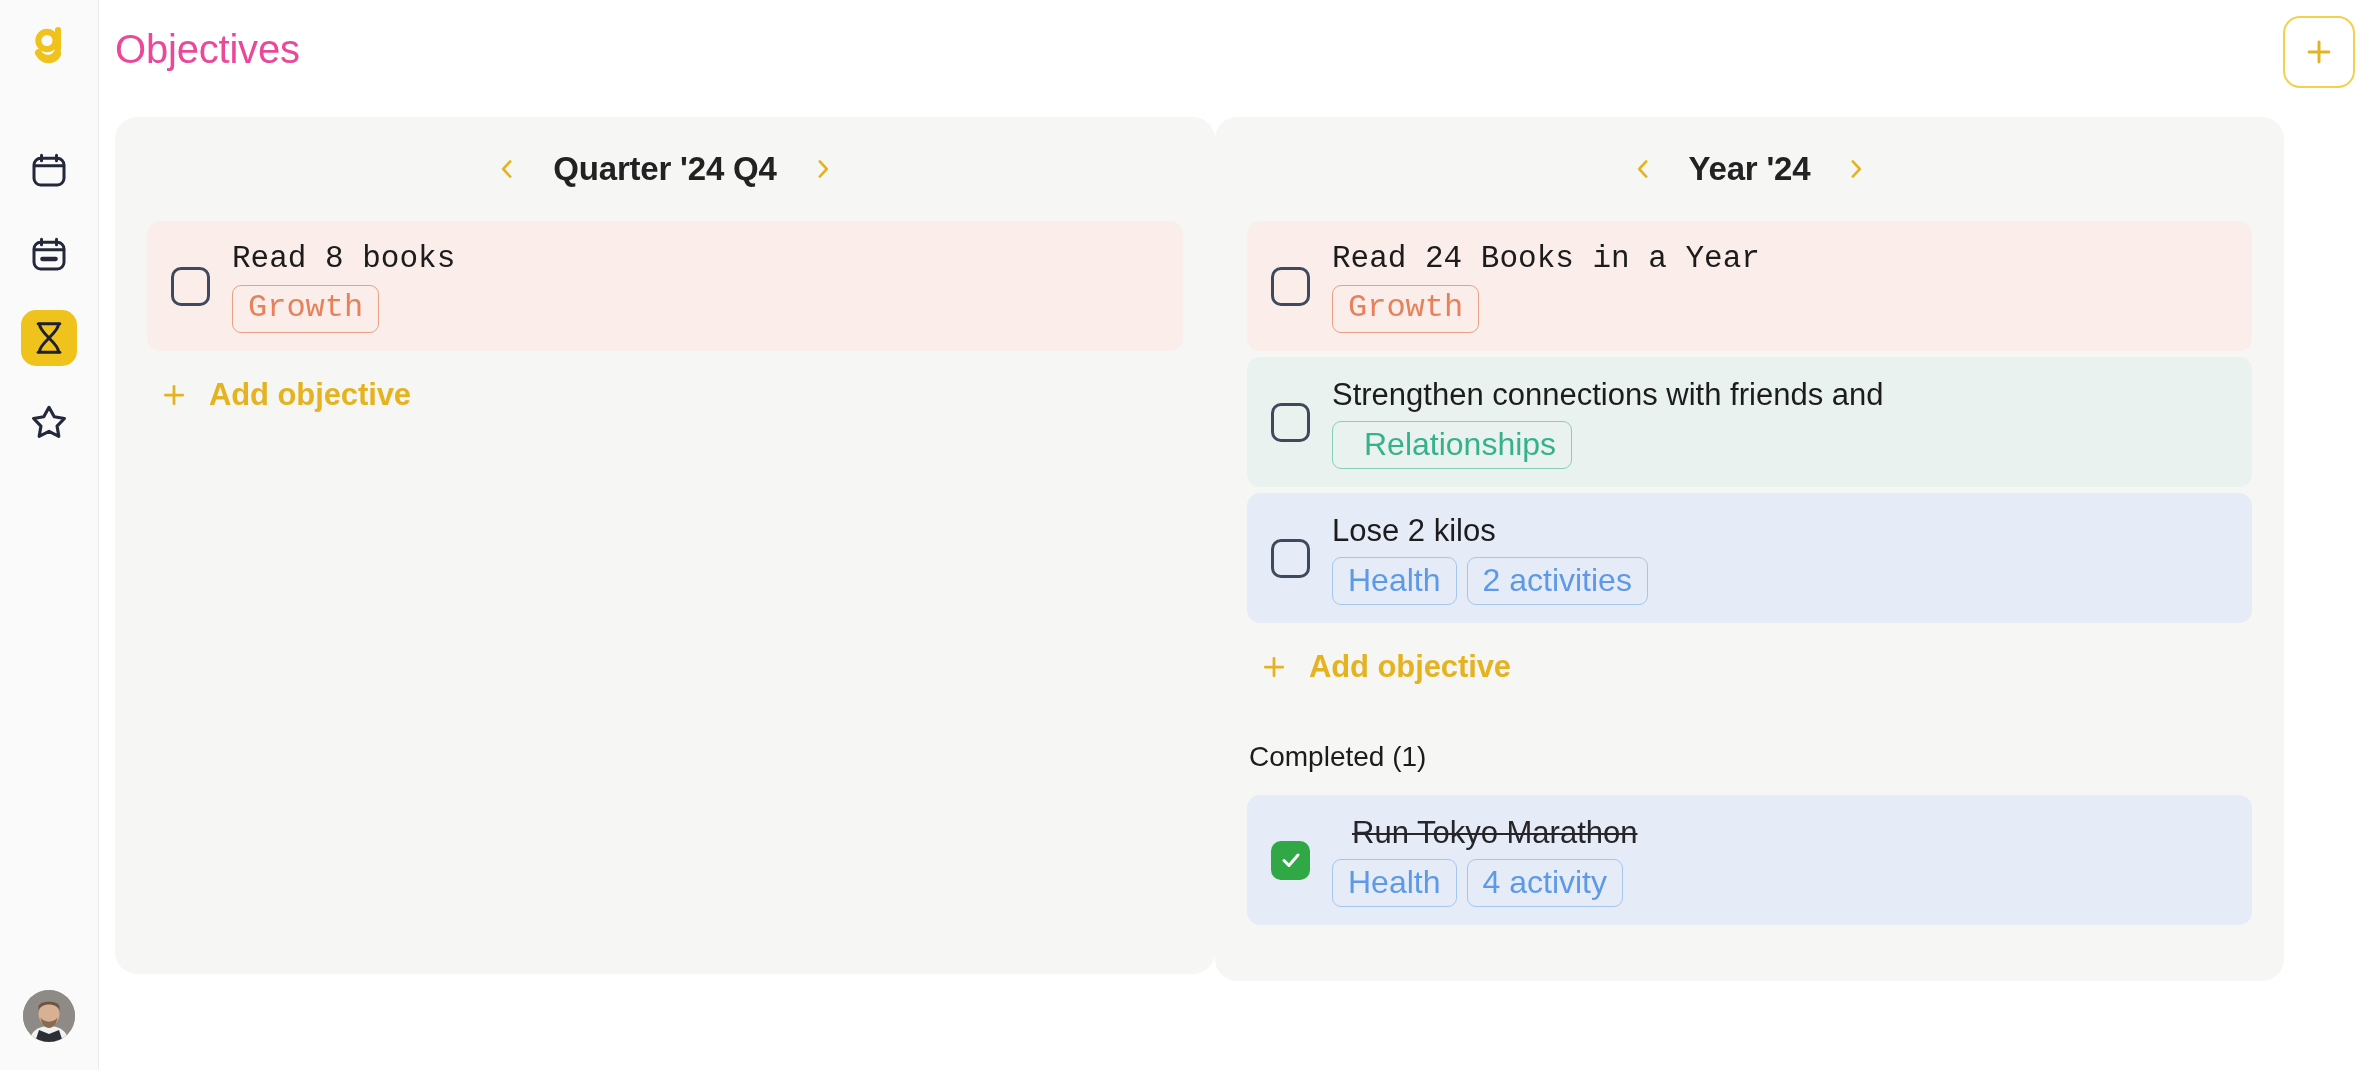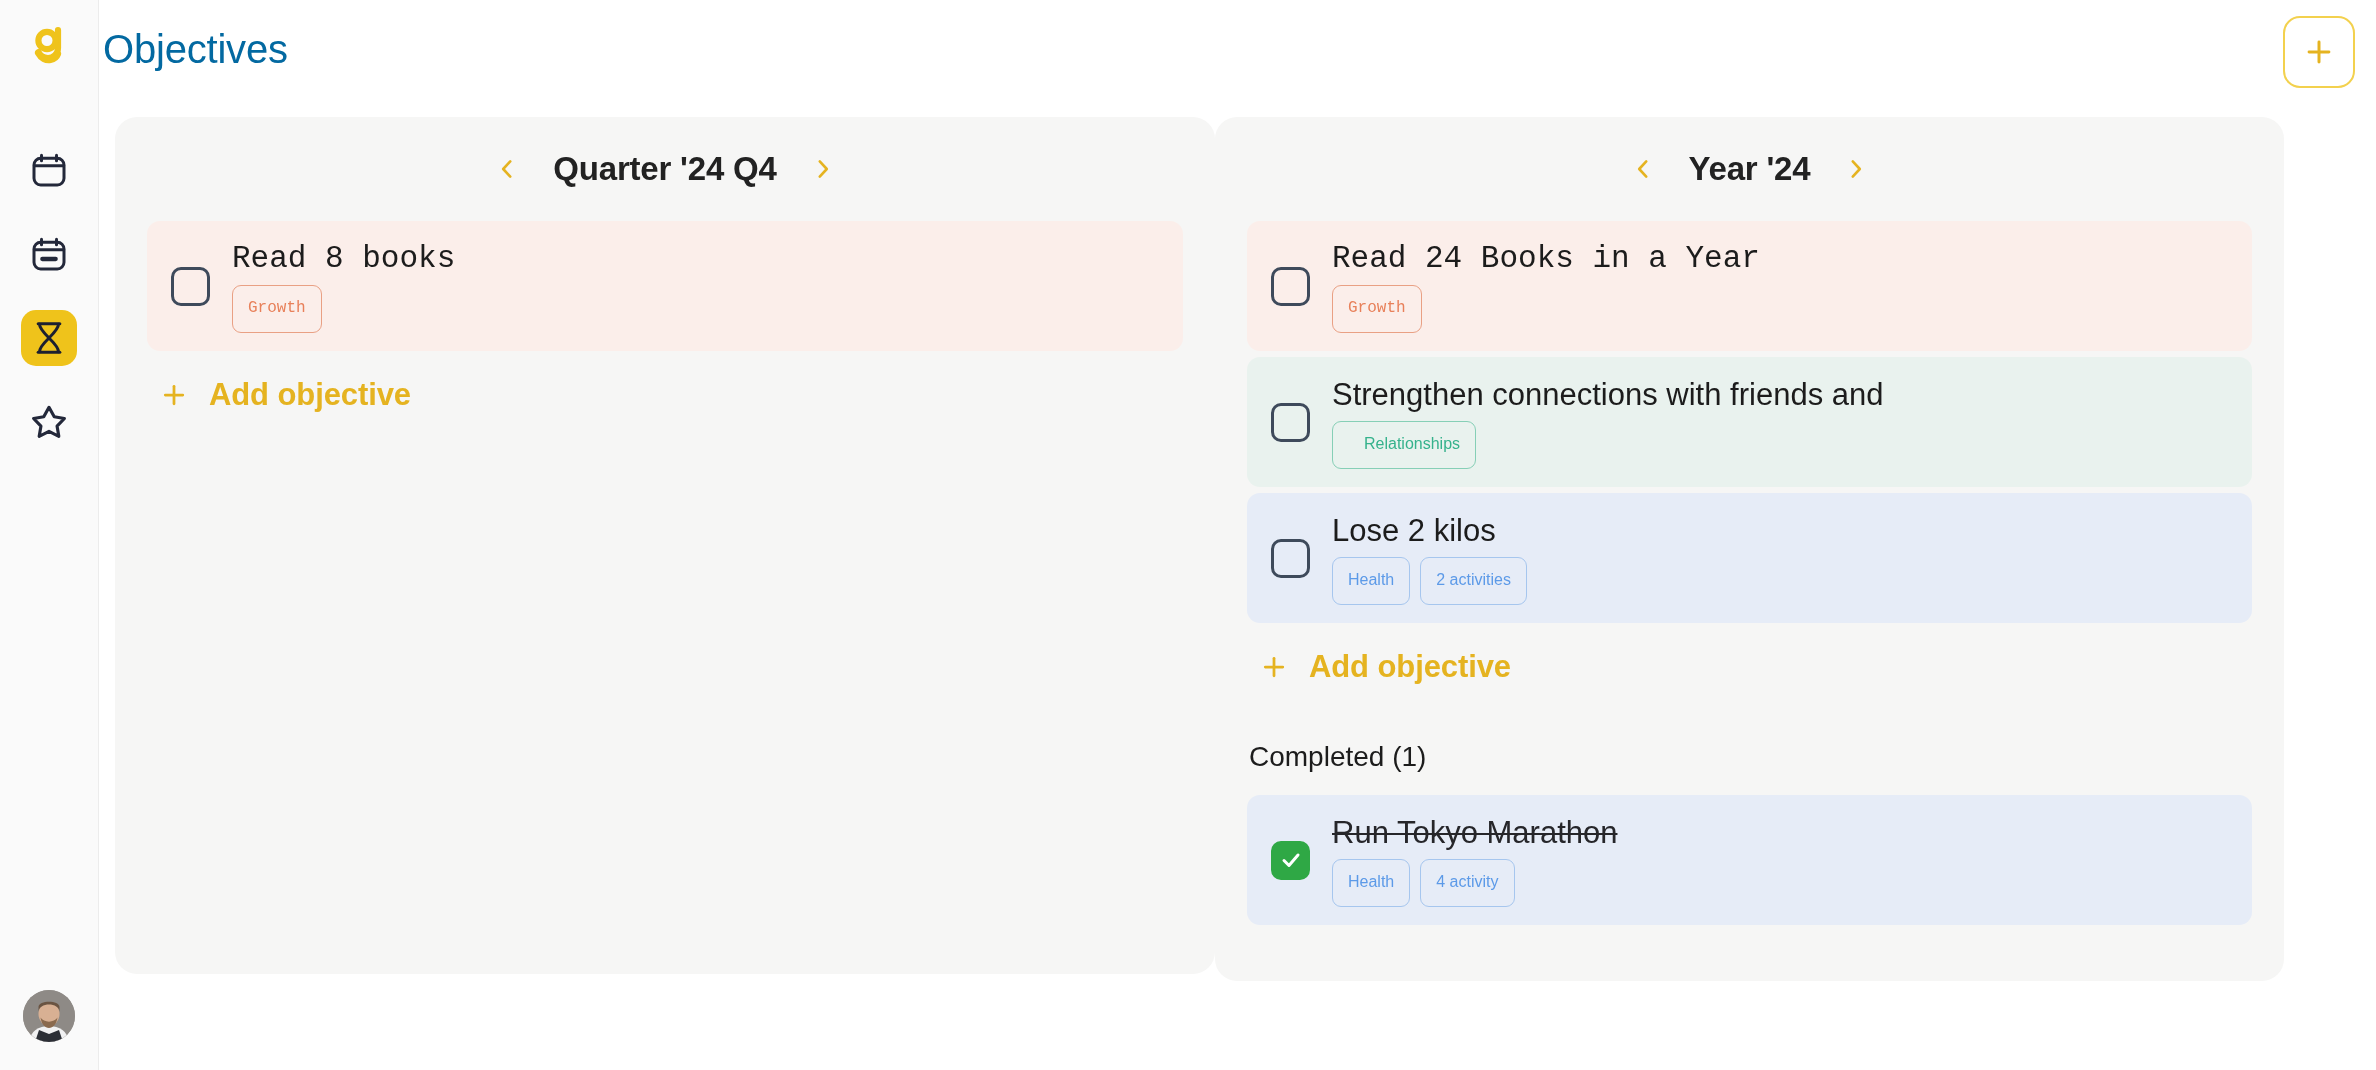--- a/index.html
+++ b/index.html
@@ -81,26 +81,26 @@
   .main {
     position: relative;
     flex: 1 1 auto;
     height: 1070px;
     padding: 0;
     background: #ffffff;
   }
 
   .page-title {
     position: absolute;
-    left: 4px;
+    left: 16px;
     top: 23px;
     font-size: 40px;
     line-height: 52px;
     font-weight: 400;
-    color: #0369a1;
+    color: #ec4899;
     letter-spacing: -0.2px;
   }
 
   .add-btn {
     position: absolute;
     right: 21px;
     top: 16px;
     width: 72px;
     height: 72px;
     border-radius: 17px;
@@ -195,26 +195,27 @@
     font-size: 31px;
     line-height: 40px;
     color: #1c1c1c;
     font-weight: 400;
     white-space: nowrap;
   }
   .obj-title.done {
     text-decoration: line-through;
     text-decoration-thickness: 2px;
     color: #26262a;
+    margin-left: 20px;
   }
 
   .tag-row { display: flex; gap: 10px; align-items: center; }
 
   .tag {
-    font-size: 16px;
+    font-size: 32px;
     line-height: 30px;
     padding: 7px 15px 9px 15px;
     border-radius: 9px;
     border: 1px solid transparent;
     background: transparent;
     white-space: nowrap;
   }
   .tag.tone-growth        { color: #e8805a; border-color: #e9a084; }
   .tag.tone-relationships { color: #35b28c; border-color: #86cfb6; padding-left: 31px; }
   .tag.tone-health        { color: #5c9ae8; border-color: #a6c6ee; }

